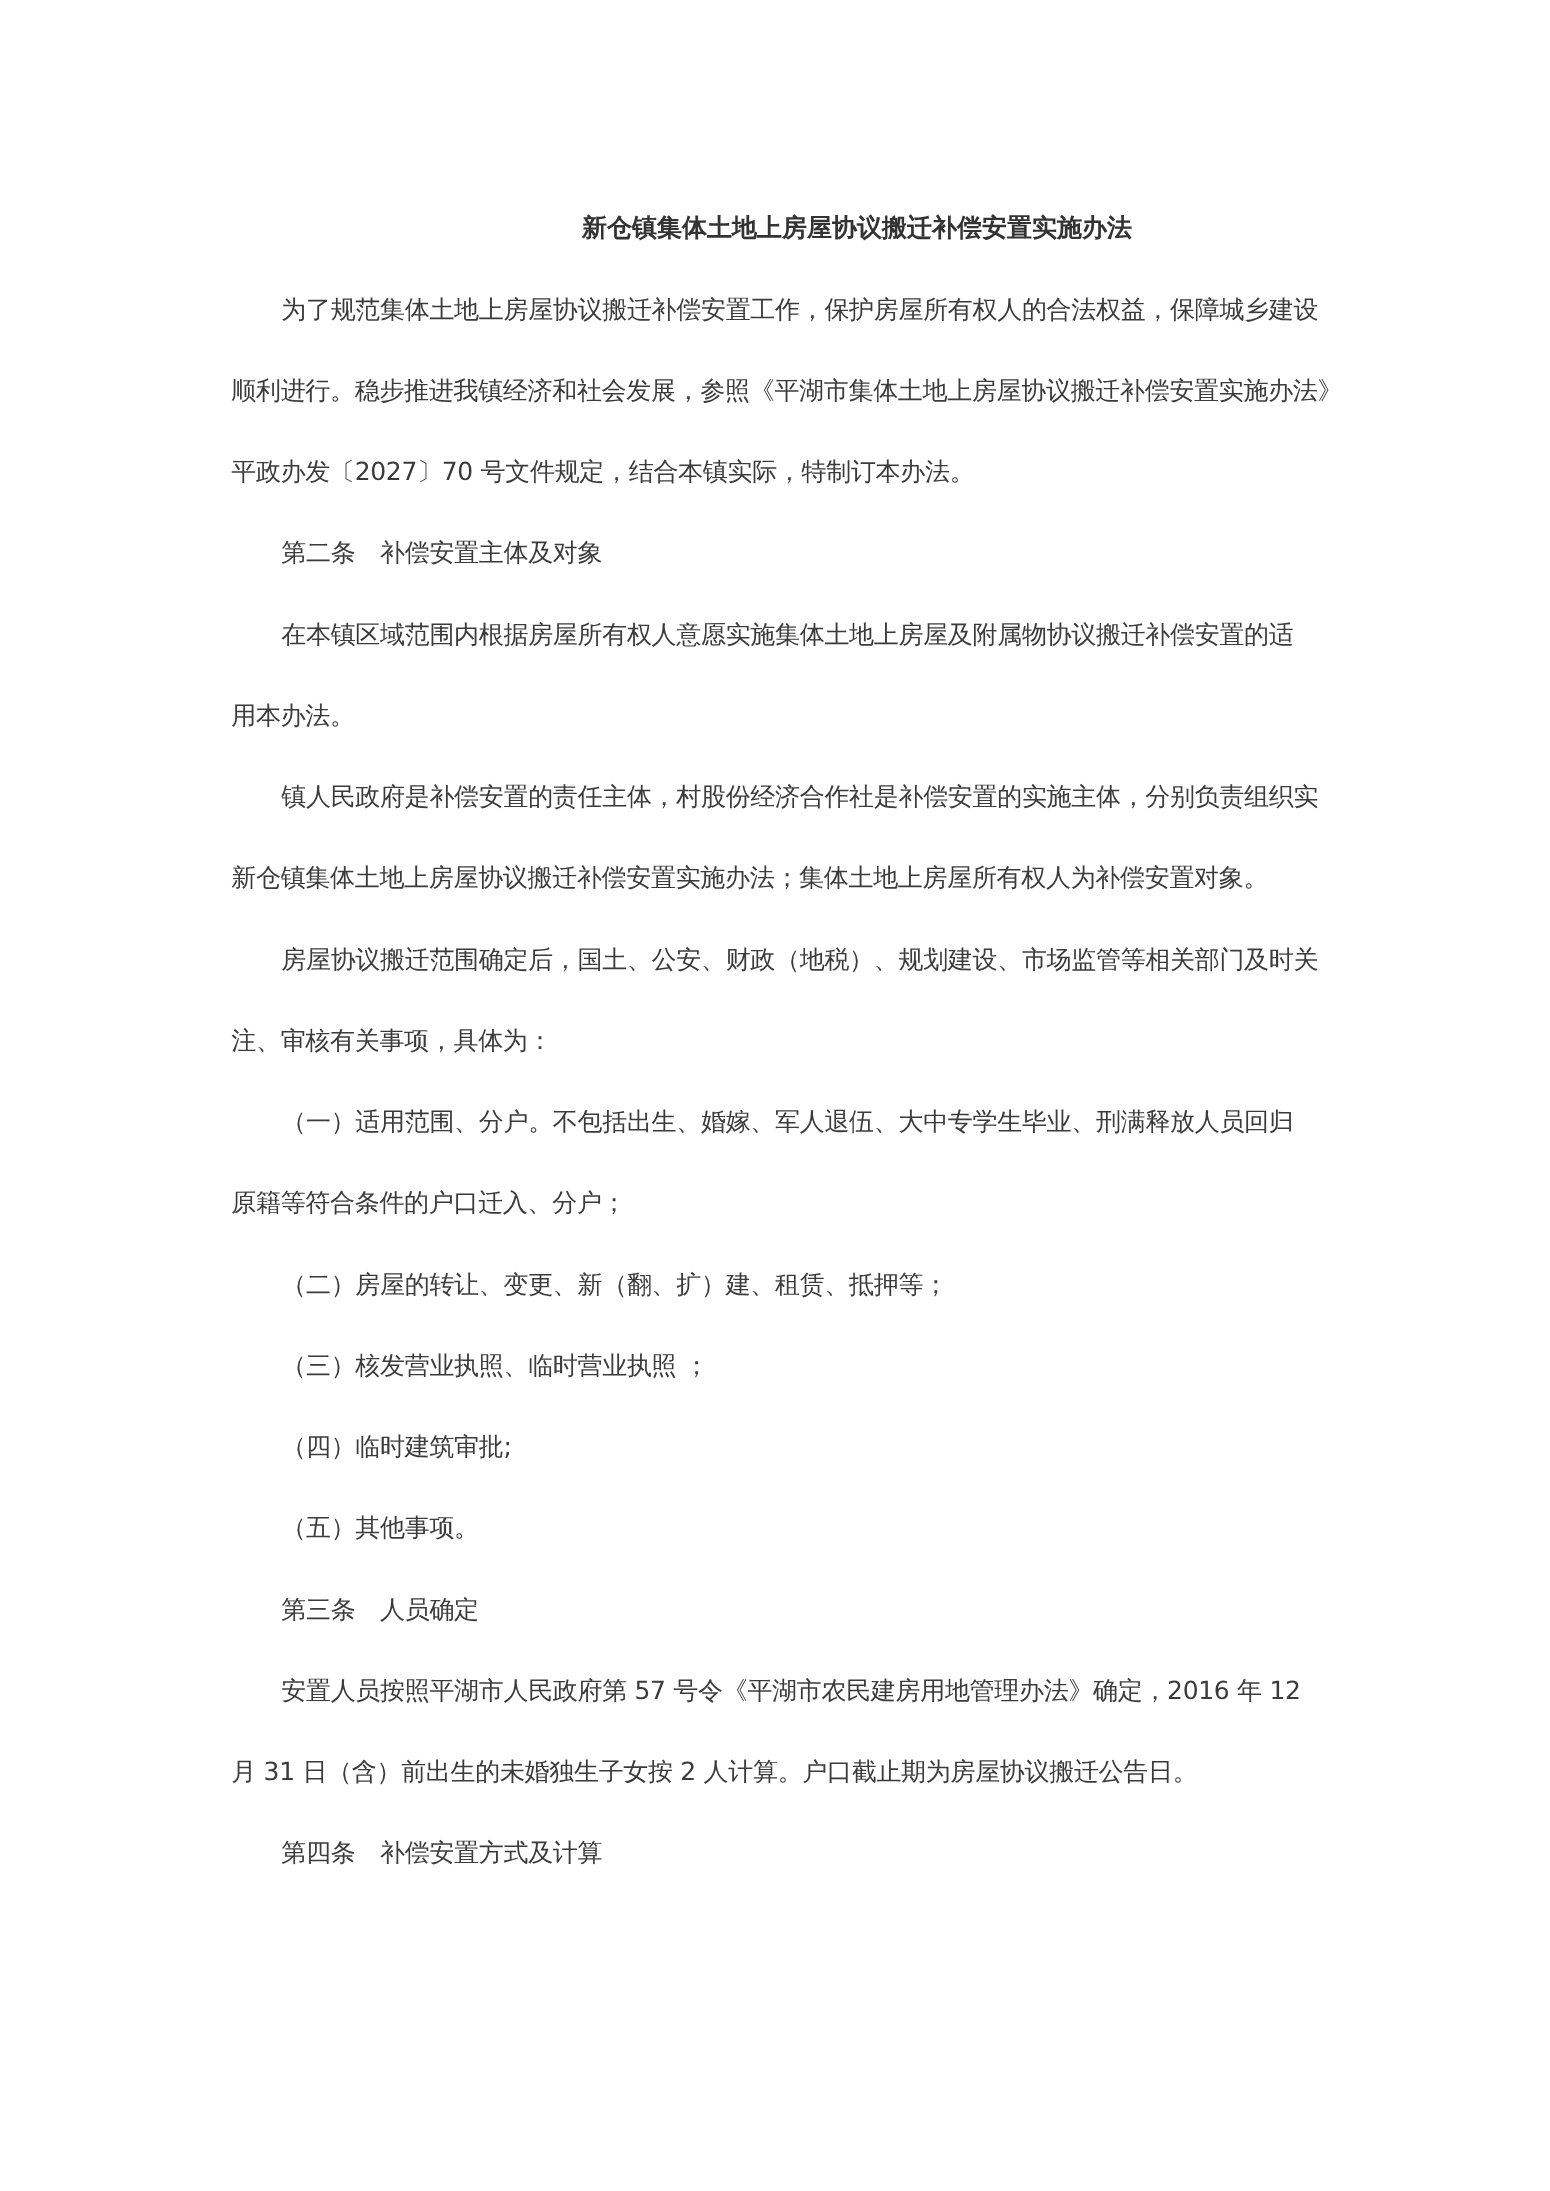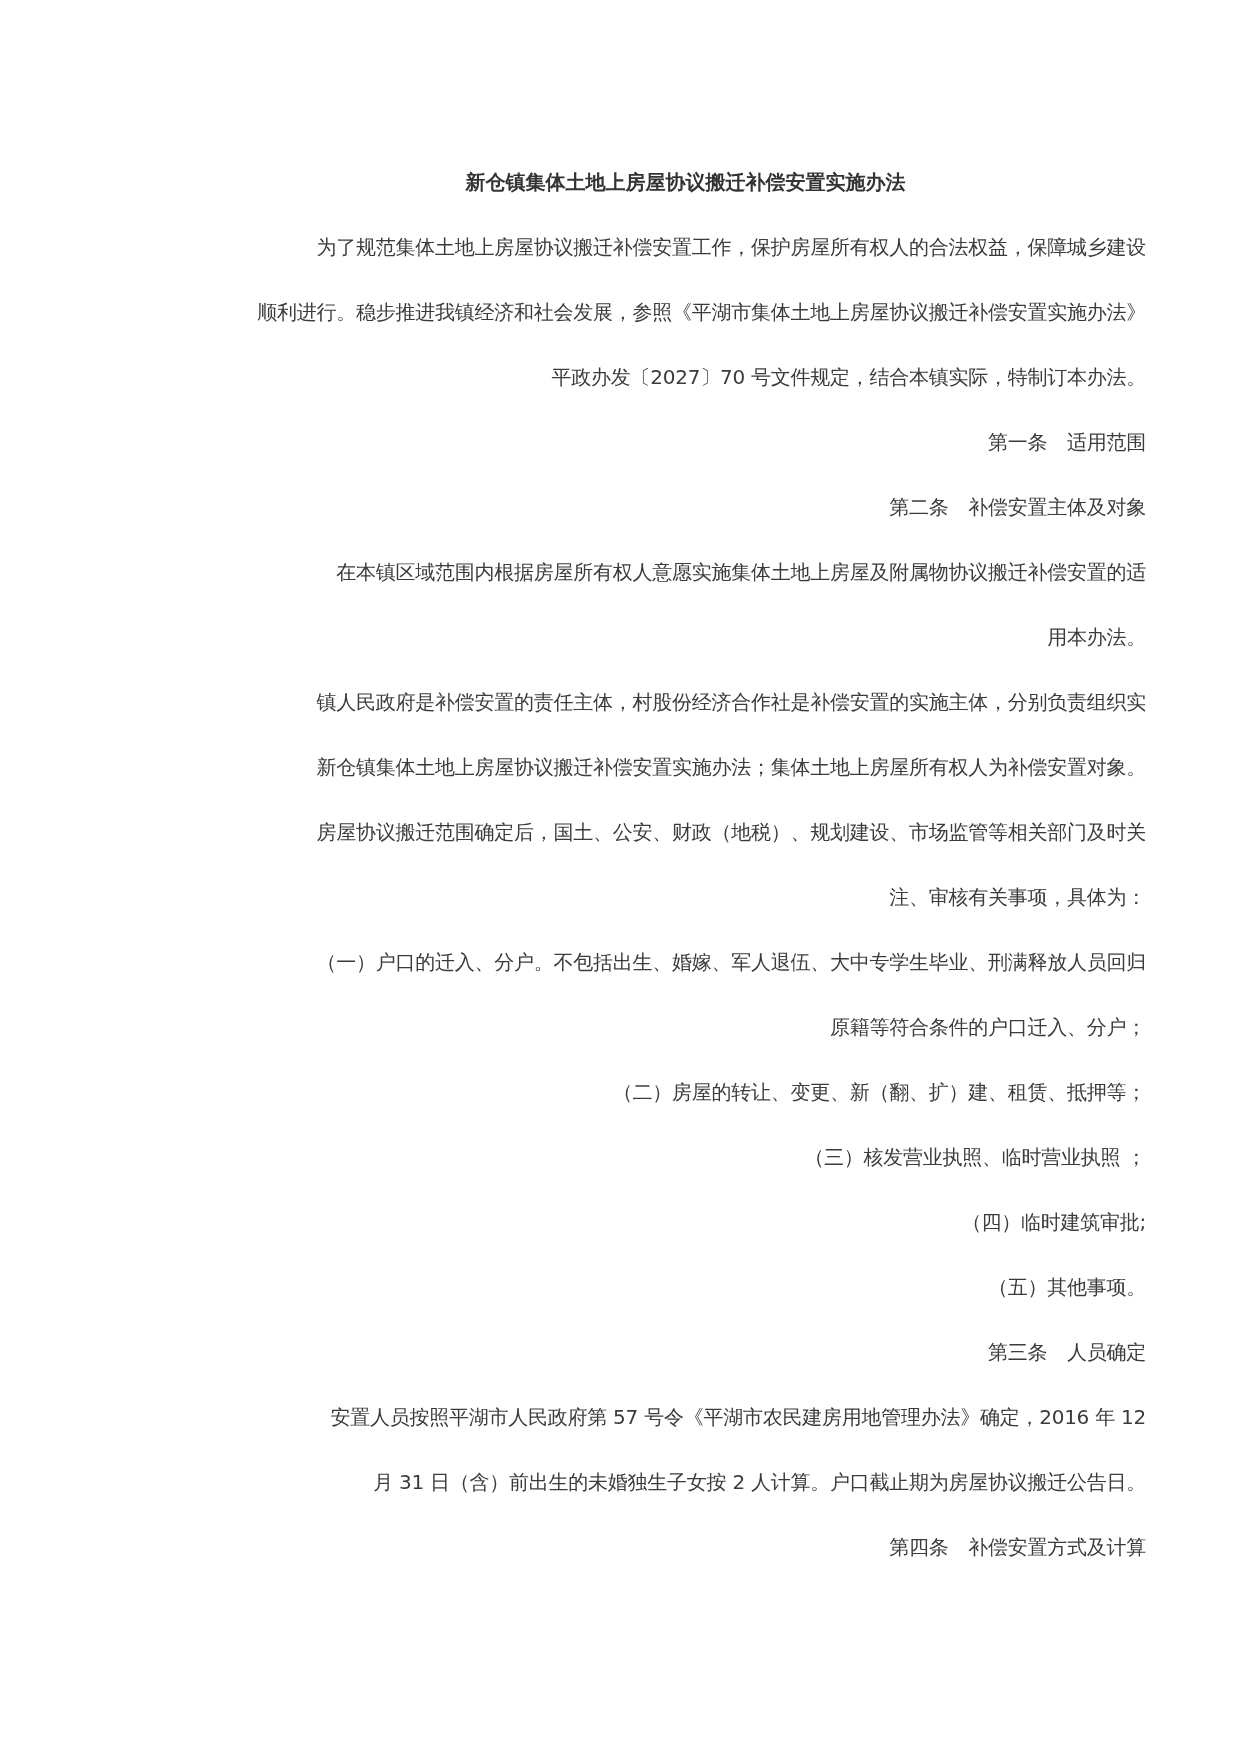--- a/index.html
+++ b/index.html
@@ -34,57 +34,54 @@
     color: var(--title-color, #333333);
   }
   .paragraph {
     margin: 0;
   }
   .line {
     font-size: 20px;
     line-height: 65px;
     letter-spacing: -0.25px;  
     white-space: nowrap;
-    text-align: right;
+    text-align: left;
   }
   .line.indent {
     text-indent: 40px;        
   }
 </style>
 </head>
 <body>
 
 <div class="page">
   <h1 class="doc-title">新仓镇集体土地上房屋协议搬迁补偿安置实施办法</h1>
   <div id="doc-body">
       <div class="paragraph">
         <div class="line indent">为了规范集体土地上房屋协议搬迁补偿安置工作，保护房屋所有权人的合法权益，保障城乡建设</div>
         <div class="line">顺利进行。稳步推进我镇经济和社会发展，参照《平湖市集体土地上房屋协议搬迁补偿安置实施办法》</div>
         <div class="line">平政办发〔2027〕70 号文件规定，结合本镇实际，特制订本办法。</div>
       </div>
       <div class="paragraph">
-        <div class="line indent">第一条　适用范围</div>
-      </div>
-      <div class="paragraph">
         <div class="line indent">第二条　补偿安置主体及对象</div>
       </div>
       <div class="paragraph">
         <div class="line indent">在本镇区域范围内根据房屋所有权人意愿实施集体土地上房屋及附属物协议搬迁补偿安置的适</div>
         <div class="line">用本办法。</div>
       </div>
       <div class="paragraph">
         <div class="line indent">镇人民政府是补偿安置的责任主体，村股份经济合作社是补偿安置的实施主体，分别负责组织实</div>
         <div class="line">新仓镇集体土地上房屋协议搬迁补偿安置实施办法；集体土地上房屋所有权人为补偿安置对象。</div>
       </div>
       <div class="paragraph">
         <div class="line indent">房屋协议搬迁范围确定后，国土、公安、财政（地税）、规划建设、市场监管等相关部门及时关</div>
         <div class="line">注、审核有关事项，具体为：</div>
       </div>
       <div class="paragraph">
-        <div class="line indent">（一）户口的迁入、分户。不包括出生、婚嫁、军人退伍、大中专学生毕业、刑满释放人员回归</div>
+        <div class="line indent">（一）适用范围、分户。不包括出生、婚嫁、军人退伍、大中专学生毕业、刑满释放人员回归</div>
         <div class="line">原籍等符合条件的户口迁入、分户；</div>
       </div>
       <div class="paragraph">
         <div class="line indent">（二）房屋的转让、变更、新（翻、扩）建、租赁、抵押等；</div>
       </div>
       <div class="paragraph">
         <div class="line indent">（三）核发营业执照、临时营业执照 ；</div>
       </div>
       <div class="paragraph">
         <div class="line indent">（四）临时建筑审批;</div>

